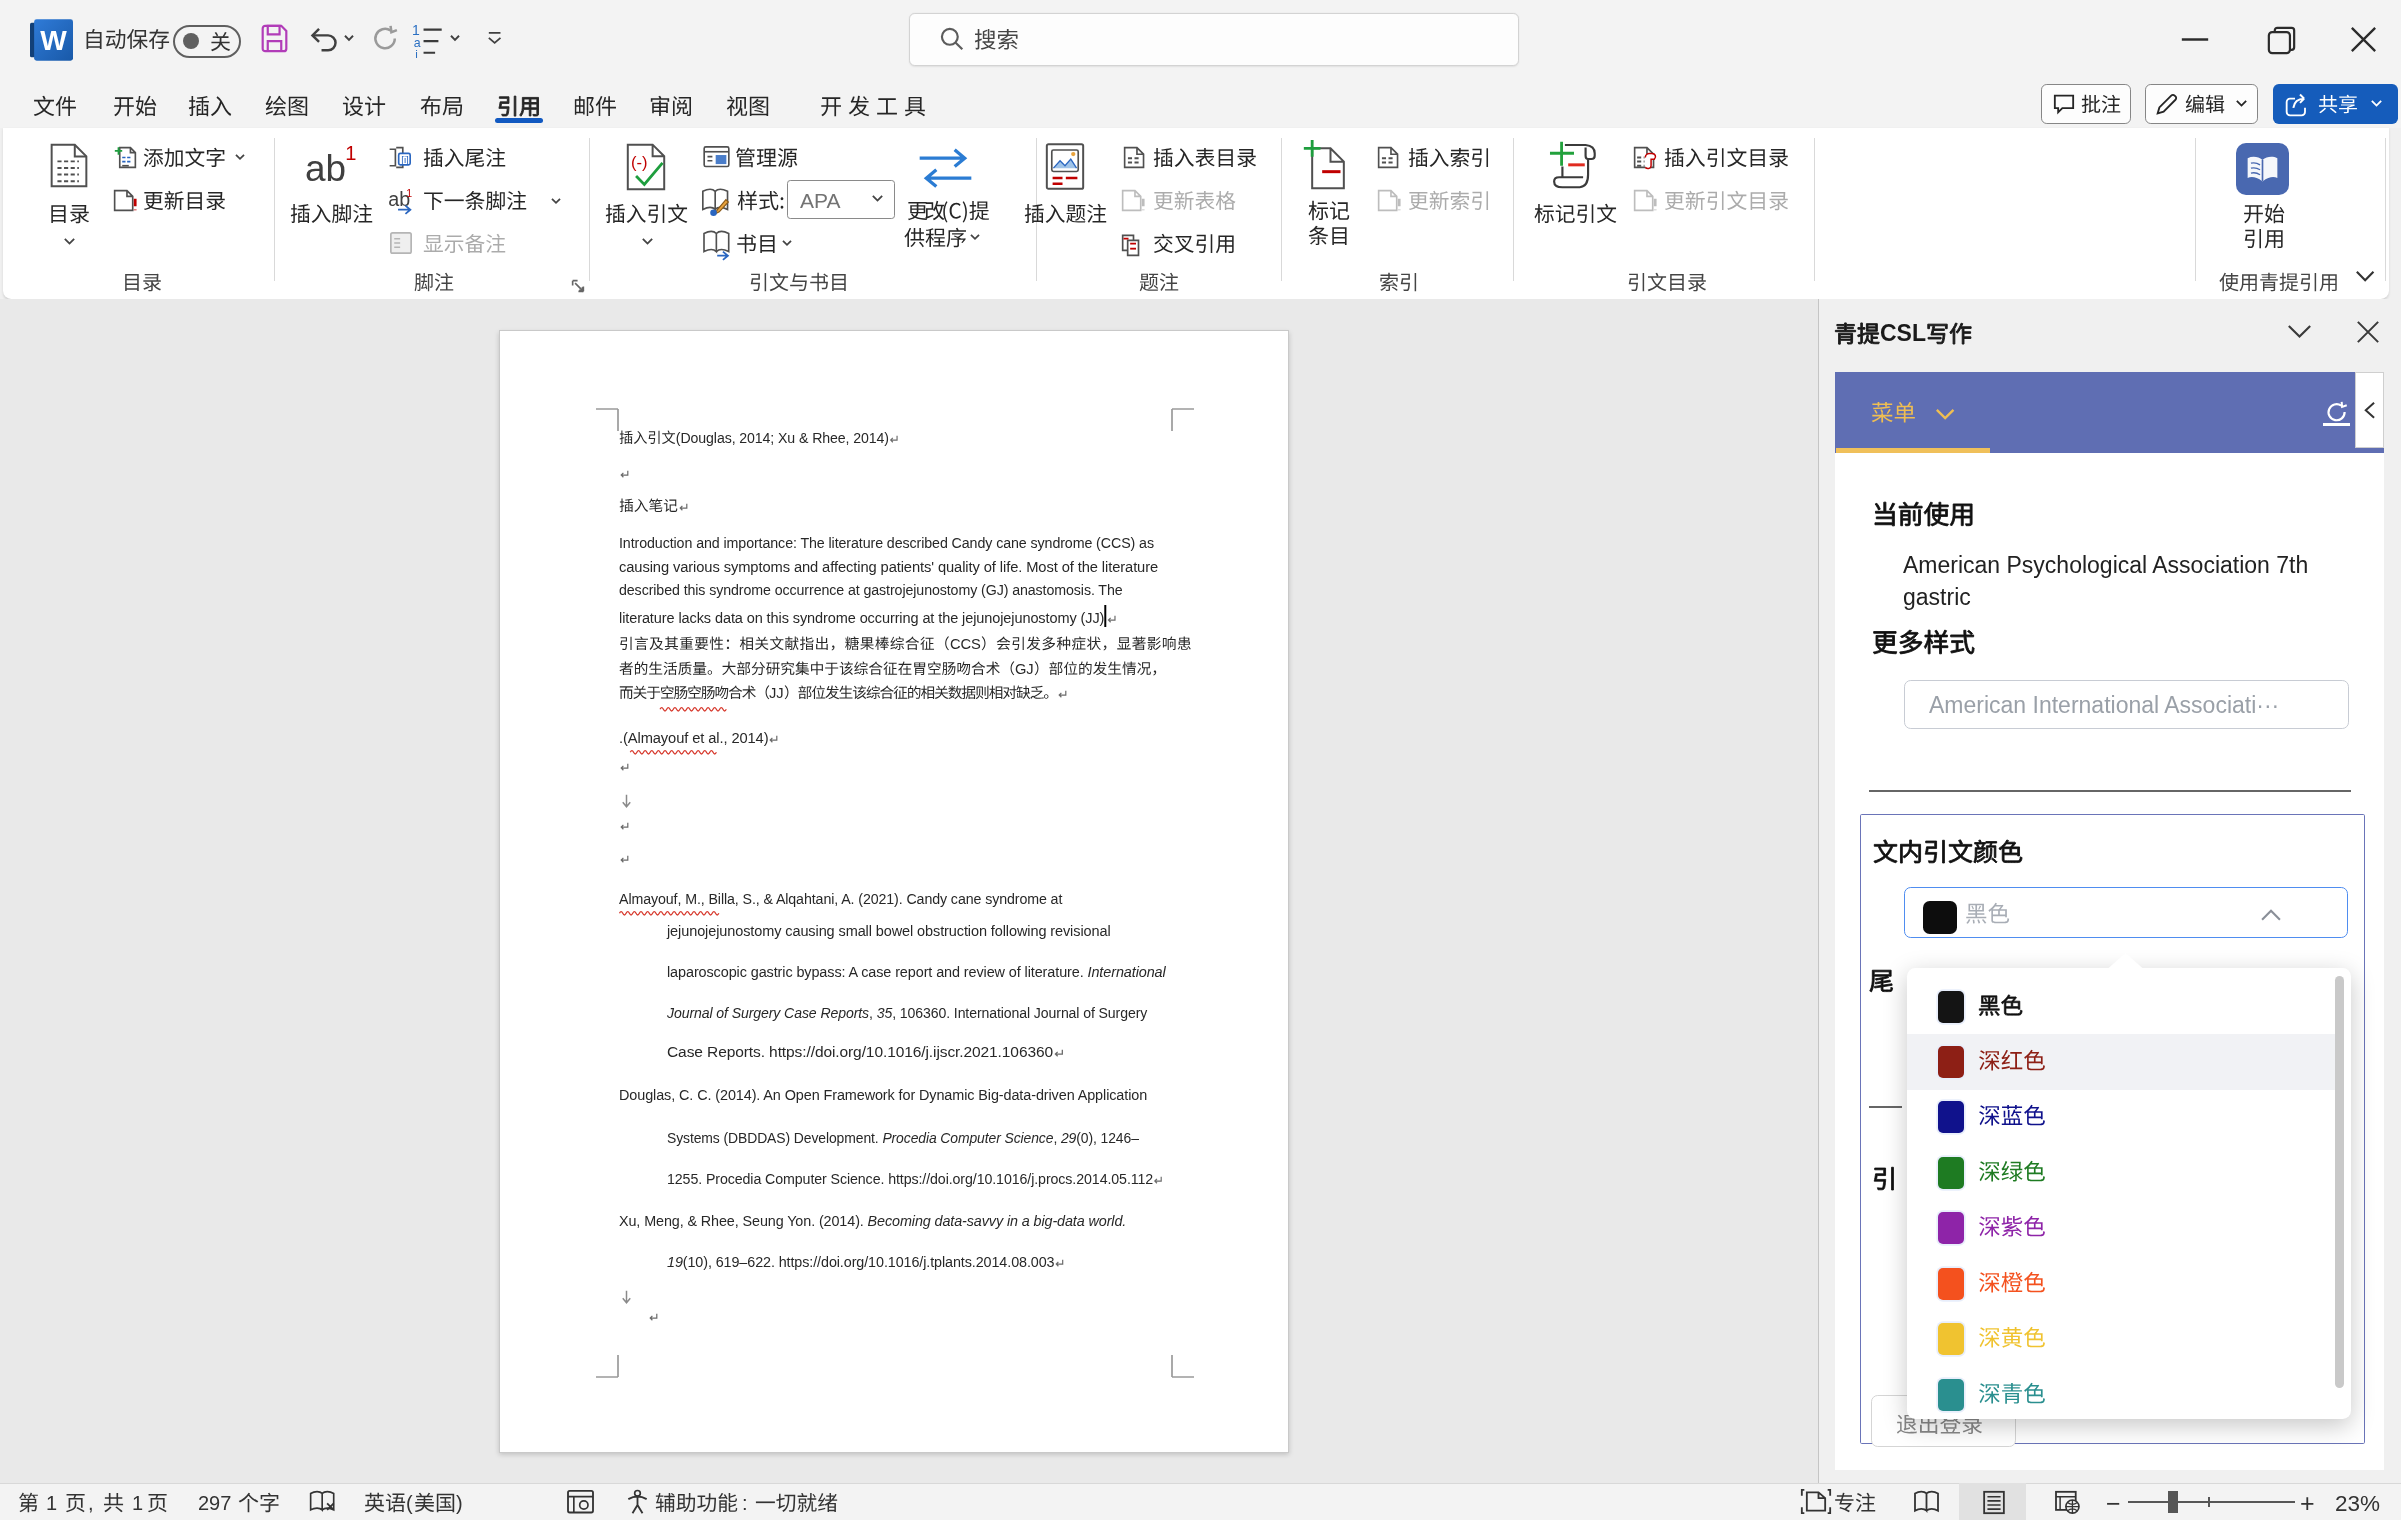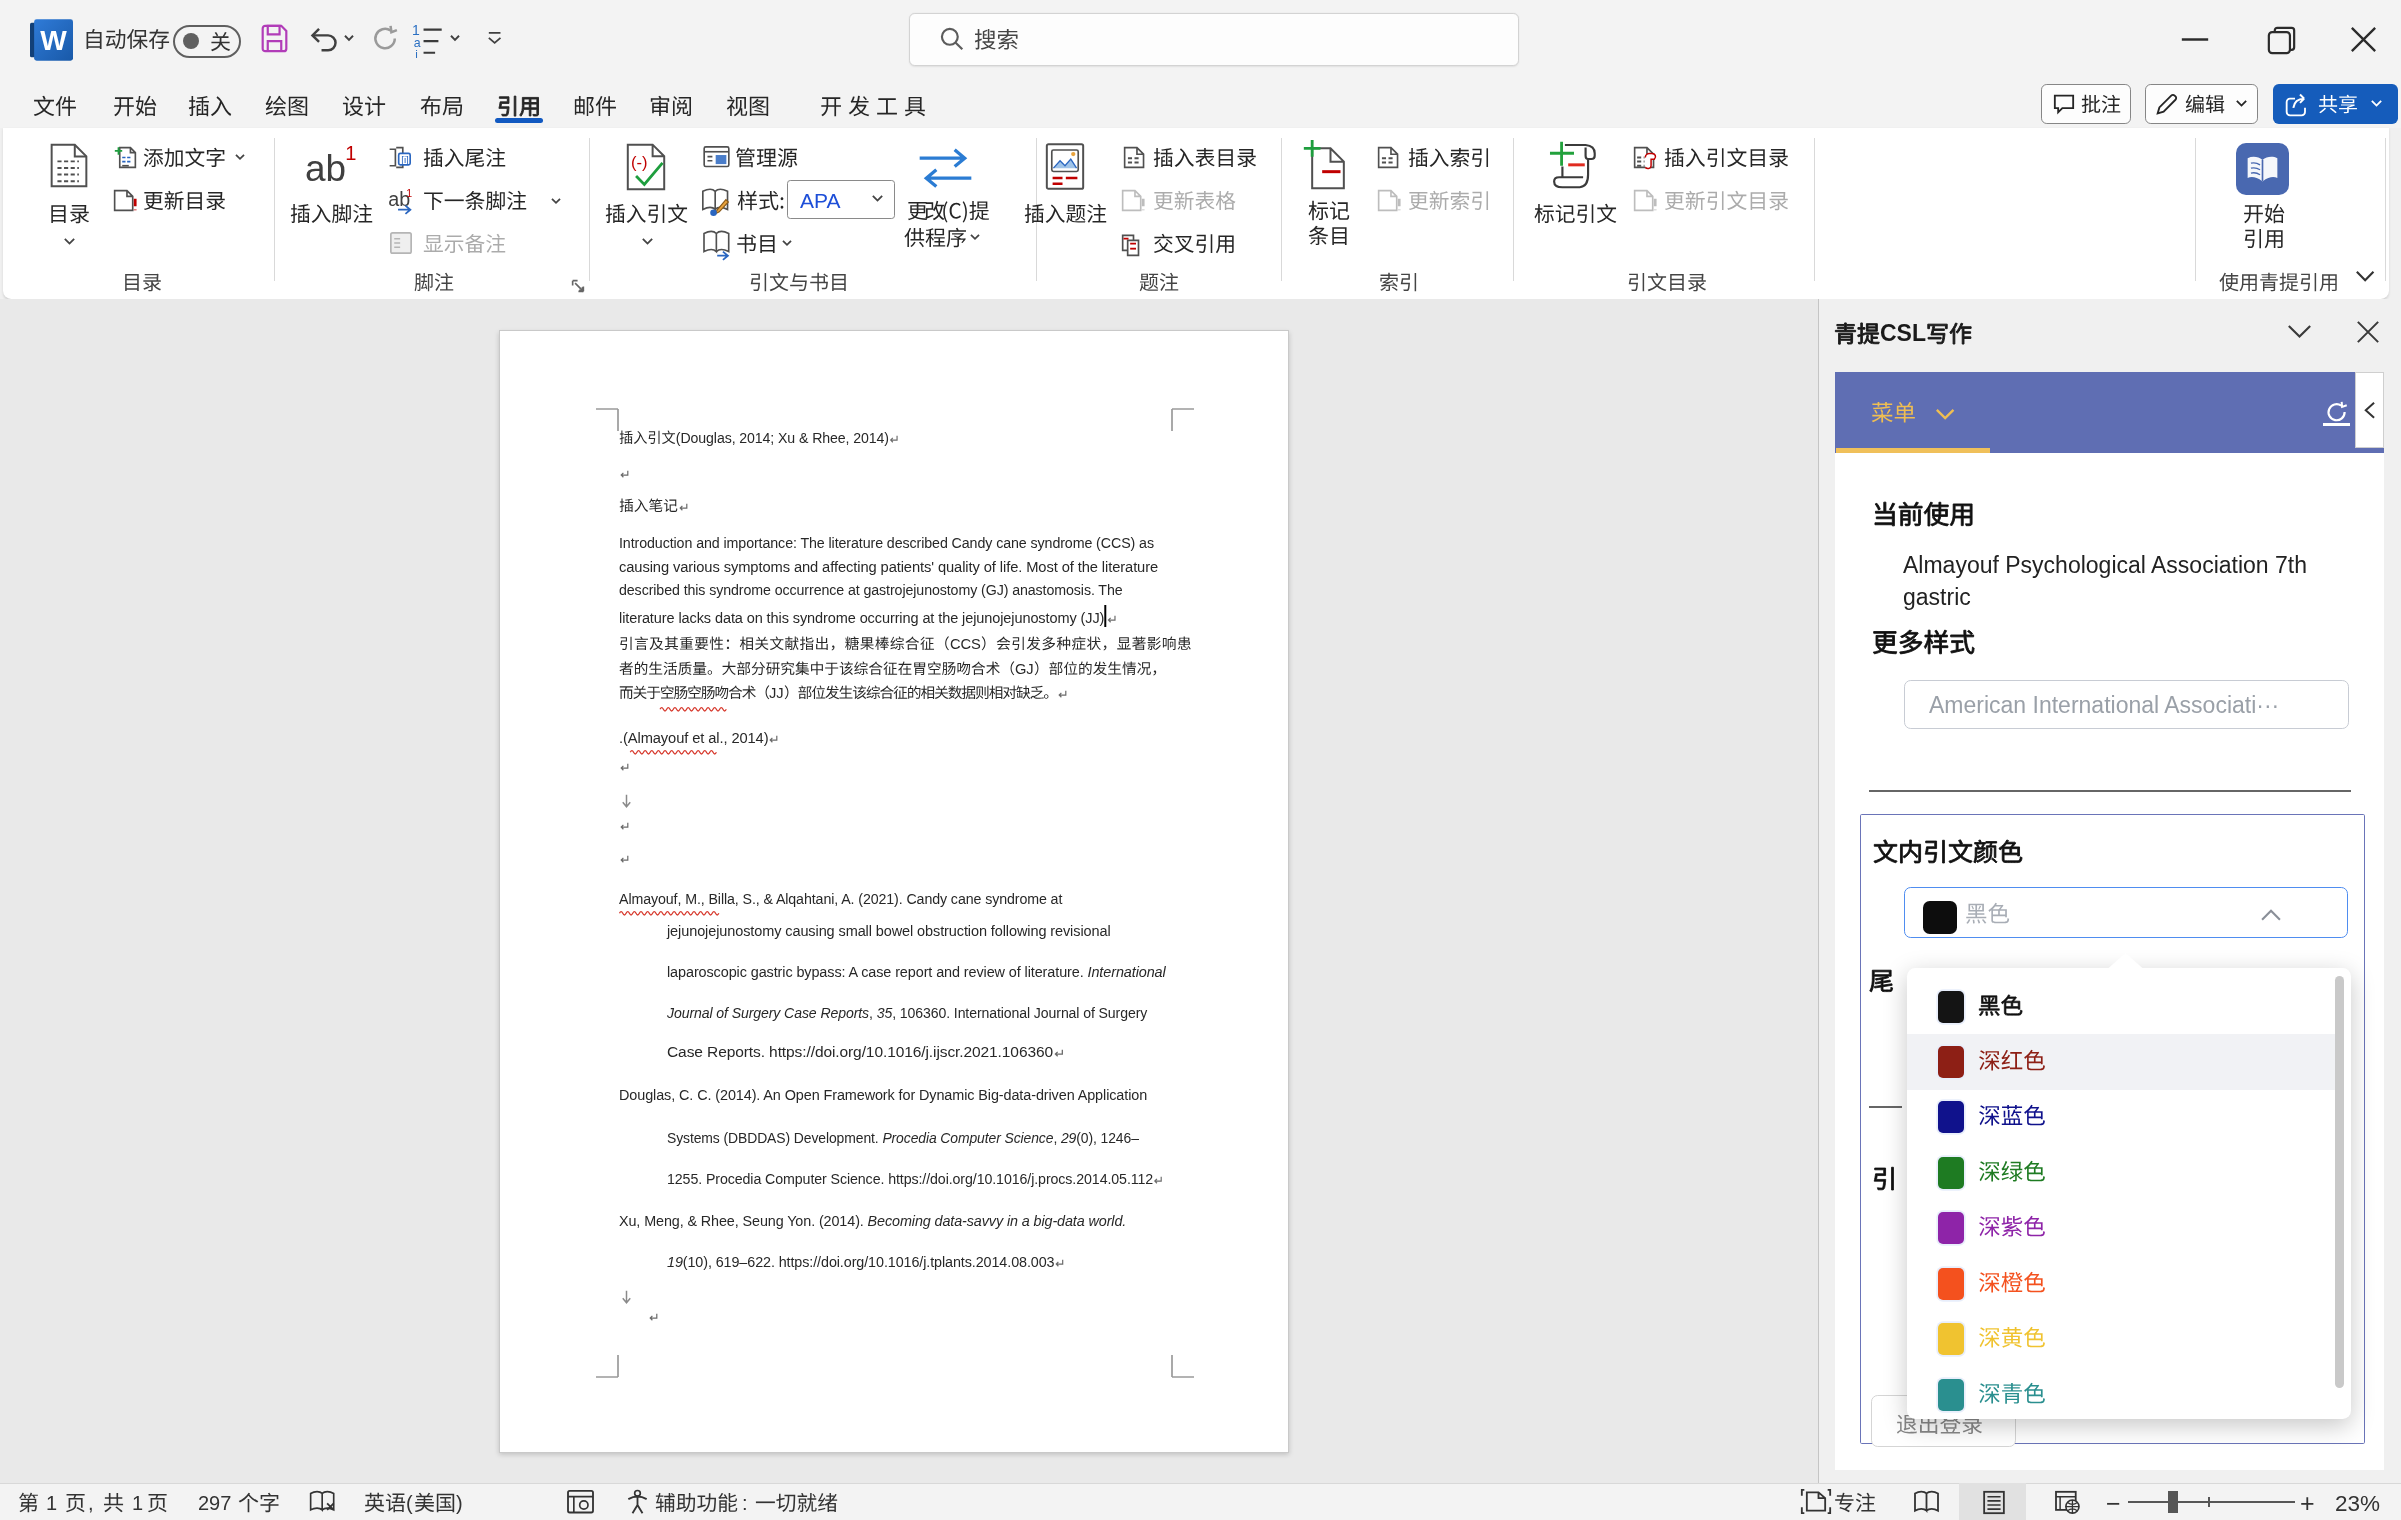--- a/index.html
+++ b/index.html
@@ -469,21 +469,21 @@
     <path d="M2 4 c6 -3 12 -3 15 0 v22 c-3 -3 -9 -3 -15 0 Z M17 4 c3 -3 9 -3 15 0 v22 c-6 -3 -12 -3 -15 0" stroke="#505050" stroke-width="2"></path>
     <path d="M30 14 L20 26 l-4 6 6 -3 L33 17 Z" fill="#e8a33d" stroke="#8a5a1a" stroke-width="1.4"></path>
     <circle cx="15" cy="30" r="4" fill="#2a66c0"></circle>
   </svg>
 <div style="position:absolute;left:737px;top:190px;line-height:0;"><svg class="cj " style="width:48px;height:21px;vertical-align:-2.5px;color:#262626;" viewBox="0 -880 2278 1000" fill="currentColor">
       <use href="#g6837" x="0"></use>
       <use href="#g5f0f" x="1000"></use>
       <use href="#g3a" x="2000"></use>
     </svg></div>
 <div style="position:absolute;left:787px;top:180px;width:108px;height:39px;background:#fff;border:1.3px solid #8a8a8a;border-radius:3.3px;"></div>
-<div style="position:absolute;top:189px;font-size:21px;color:#1d4ed8;white-space:nowrap;left:800px;">APA</div>
+<div style="position:absolute;top:189px;font-size:21px;color:#737373;white-space:nowrap;left:800px;">APA</div>
 <svg class="abs" style="left:872px;top:195px;" width="11" height="6.7" viewBox="0 0 13 7.8" fill="none">
     <path d="M1 1 L6.5 6.5 L12 1" stroke="#444" stroke-width="2.2"></path>
   </svg>
 <svg class="abs" style="left:702px;top:231px;" width="32" height="28" viewBox="0 0 38 34" fill="none">
     <path d="M2 3 c6 -3 12 -3 15 0 v22 c-3 -3 -9 -3 -15 0 Z M17 3 c3 -3 9 -3 15 0 v22 c-6 -3 -12 -3 -15 0" stroke="#505050" stroke-width="2"></path>
     <path d="M18 30 h12 M25 25 l6 5 l-6 5" stroke="#2a66c0" stroke-width="2.2"></path>
   </svg>
 <div style="position:absolute;left:736px;top:233px;line-height:0;"><svg class="cj " style="width:42px;height:21px;vertical-align:-2.5px;color:#262626;" viewBox="0 -880 2000 1000" fill="currentColor">
       <use href="#g4e66" x="0"></use>
       <use href="#g76ee" x="1000"></use>
@@ -909,21 +909,21 @@
     <path d="M12 1 L2 10 L12 19" stroke="#333" stroke-width="2.4"></path>
   </svg>
 <div style="position:absolute;left:1836px;top:448px;width:154px;height:5px;background:#f0c05a;"></div>
 <div style="position:absolute;left:1835px;top:453px;width:549px;height:1017px;background:#fff;"></div>
 <div style="position:absolute;left:1872px;top:501px;line-height:0;"><svg class="cj " style="width:103px;height:26px;vertical-align:-3.1px;color:#111;" viewBox="0 -880 4000 1000" fill="currentColor" stroke="currentColor" stroke-width="34">
       <use href="#g5f53" x="0"></use>
       <use href="#g524d" x="1000"></use>
       <use href="#g4f7f" x="2000"></use>
       <use href="#g7528" x="3000"></use>
     </svg></div>
-<div style="position:absolute;top:552px;font-size:23px;color:#222;white-space:nowrap;left:1903px;">Almayouf Psychological Association 7th</div>
+<div style="position:absolute;top:552px;font-size:23px;color:#222;white-space:nowrap;left:1903px;">American Psychological Association 7th</div>
 <div style="position:absolute;top:584px;font-size:23px;color:#222;white-space:nowrap;left:1903px;">gastric</div>
 <div style="position:absolute;left:1872px;top:629px;line-height:0;"><svg class="cj " style="width:103px;height:26px;vertical-align:-3.1px;color:#111;" viewBox="0 -880 4000 1000" fill="currentColor" stroke="currentColor" stroke-width="34">
       <use href="#g66f4" x="0"></use>
       <use href="#g591a" x="1000"></use>
       <use href="#g6837" x="2000"></use>
       <use href="#g5f0f" x="3000"></use>
     </svg></div>
 <div style="position:absolute;left:1904px;top:680px;width:445px;height:49px;background:#fff;border:1.3px solid #c8ccd4;border-radius:6.7px;"></div>
 <div style="position:absolute;top:692px;font-size:23px;color:#9aa0a8;white-space:nowrap;left:1929px;">American International Associati···</div>
 <div style="position:absolute;left:1869px;top:790px;width:482px;height:1.7px;background:#666;"></div>

